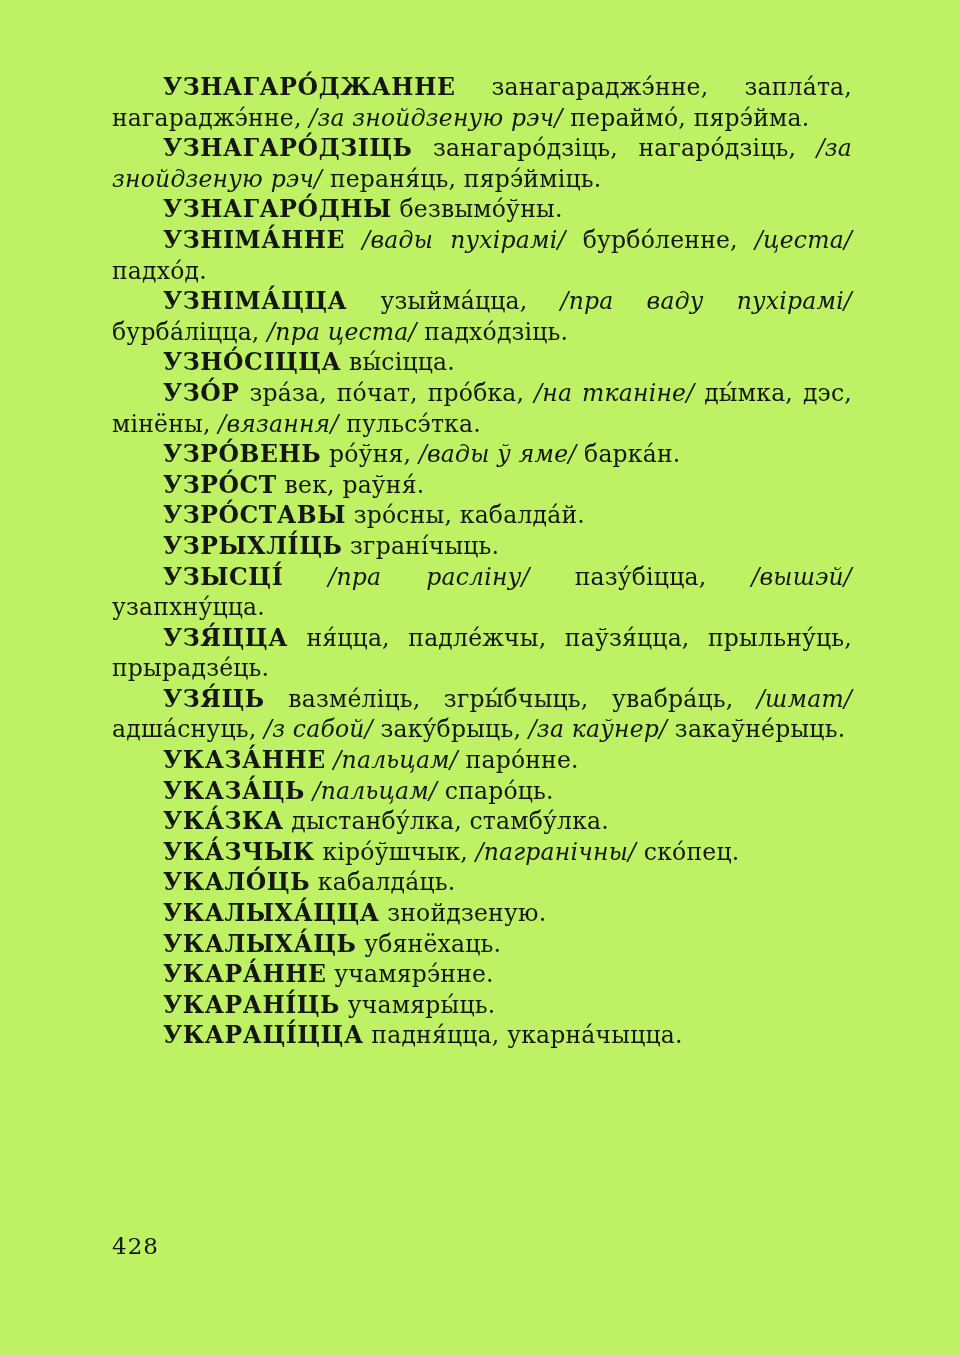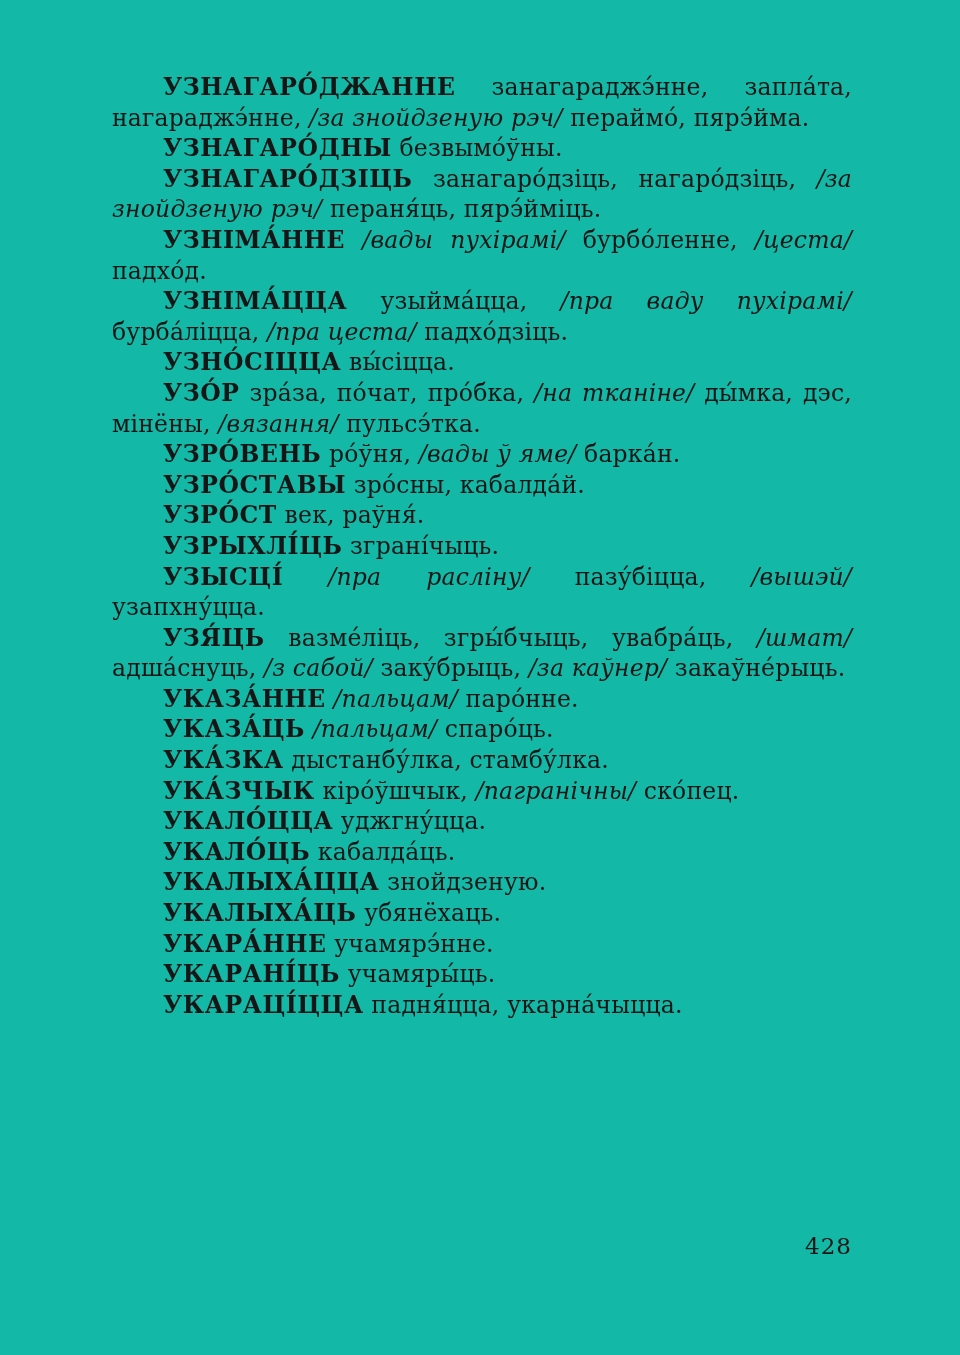--- a/index.html
+++ b/index.html
@@ -11,21 +11,21 @@
     position: relative;
     width: 960px;
     height: 1355px;
     font-family: "DejaVu Serif", serif;
     color: #161616;
     overflow: hidden;
   }
   .page {
     position: absolute;
     inset: 0;
-    background: #14b8a6;
+    background: #bef264;
   }
   .page-text {
     position: absolute;
     left: 112px;
     top: 72px;
     width: 740px;
     text-align: justify;
     font-size: 23.5px;
     line-height: 30.6px;
     letter-spacing: 0.2px;
@@ -40,48 +40,48 @@
     letter-spacing: 0.6px;
   }
   .ital {
     font-style: italic;
   }
   .page-number {
     position: absolute;
     top: 1233px;
     left: 112px;
     width: 740px;
-    text-align: right;
+    text-align: left;
     font-size: 23px;
     letter-spacing: 1px;
   }
 </style>
 </head>
 <body>
 
 <div class="page">
   <div class="page-text">
       <p class="entry"><span class="headword">УЗНАГАРО́ДЖАННЕ</span><span class="def"> занагараджэ́нне, запла́та, нагараджэ́нне, </span><span class="ital">/за знойдзеную рэч/</span><span class="def"> пераймо́, пярэ́йма.</span></p>
+      <p class="entry"><span class="headword">УЗНАГАРО́ДЗІЦЬ</span><span class="def"> занагаро́дзіць, нагаро́дзіць, </span><span class="ital">/за знойдзеную рэч/</span><span class="def"> пераня́ць, пярэ́йміць.</span></p>
       <p class="entry"><span class="headword">УЗНАГАРО́ДНЫ</span><span class="def"> безвымо́ўны.</span></p>
-      <p class="entry"><span class="headword">УЗНАГАРО́ДЗІЦЬ</span><span class="def"> занагаро́дзіць, нагаро́дзіць, </span><span class="ital">/за знойдзеную рэч/</span><span class="def"> пераня́ць, пярэ́йміць.</span></p>
       <p class="entry"><span class="headword">УЗНІМА́ННЕ</span><span class="def"> </span><span class="ital">/вады пухірамі/</span><span class="def"> бурбо́ленне, </span><span class="ital">/цеста/</span><span class="def"> падхо́д.</span></p>
       <p class="entry"><span class="headword">УЗНІМА́ЦЦА</span><span class="def"> узыйма́цца, </span><span class="ital">/пра ваду пухірамі/</span><span class="def"> бурба́ліцца, </span><span class="ital">/пра цеста/</span><span class="def"> падхо́дзіць.</span></p>
       <p class="entry"><span class="headword">УЗНО́СІЦЦА</span><span class="def"> вы́сіцца.</span></p>
       <p class="entry"><span class="headword">УЗО́Р</span><span class="def"> зра́за, по́чат, про́бка, </span><span class="ital">/на тканіне/</span><span class="def"> ды́мка, дэс, мінёны, </span><span class="ital">/вязання/</span><span class="def"> пульсэ́тка.</span></p>
       <p class="entry"><span class="headword">УЗРО́ВЕНЬ</span><span class="def"> ро́ўня, </span><span class="ital">/вады ў яме/</span><span class="def"> барка́н.</span></p>
+      <p class="entry"><span class="headword">УЗРО́СТ</span><span class="def"> век, раўня́.</span></p>
       <p class="entry"><span class="headword">УЗРО́СТАВЫ</span><span class="def"> зро́сны, кабалда́й.</span></p>
-      <p class="entry"><span class="headword">УЗРО́СТ</span><span class="def"> век, раўня́.</span></p>
       <p class="entry"><span class="headword">УЗРЫХЛІ́ЦЬ</span><span class="def"> зграні́чыць.</span></p>
       <p class="entry"><span class="headword">УЗЫСЦІ́</span><span class="def"> </span><span class="ital">/пра расліну/</span><span class="def"> пазу́біцца, </span><span class="ital">/вышэй/</span><span class="def"> узапхну́цца.</span></p>
+      <p class="entry"><span class="headword">УЗЯ́ЦЦА</span><span class="def"> ня́цца, падле́жчы, паўзя́цца, прыльну́ць, прырадзе́ць.</span></p>
       <p class="entry"><span class="headword">УЗЯ́ЦЬ</span><span class="def"> вазме́ліць, згры́бчыць, увабра́ць, </span><span class="ital">/шмат/</span><span class="def"> адша́снуць, </span><span class="ital">/з сабой/</span><span class="def"> заку́брыць, </span><span class="ital">/за каўнер/</span><span class="def"> закаўне́рыць.</span></p>
       <p class="entry"><span class="headword">УКАЗА́ННЕ</span><span class="def"> </span><span class="ital">/пальцам/</span><span class="def"> паро́нне.</span></p>
       <p class="entry"><span class="headword">УКАЗА́ЦЬ</span><span class="def"> </span><span class="ital">/пальцам/</span><span class="def"> спаро́ць.</span></p>
       <p class="entry"><span class="headword">УКА́ЗКА</span><span class="def"> дыстанбу́лка, стамбу́лка.</span></p>
       <p class="entry"><span class="headword">УКА́ЗЧЫК</span><span class="def"> кіро́ўшчык, </span><span class="ital">/пагранічны/</span><span class="def"> ско́пец.</span></p>
-      <p class="entry"><span class="headword">УКАЛО́ЦЦА</span><span class="def"> уджгну́цца.</span></p>
       <p class="entry"><span class="headword">УКАЛО́ЦЬ</span><span class="def"> кабалда́ць.</span></p>
       <p class="entry"><span class="headword">УКАЛЫХА́ЦЦА</span><span class="def"> знойдзеную.</span></p>
       <p class="entry"><span class="headword">УКАЛЫХА́ЦЬ</span><span class="def"> убянёхаць.</span></p>
       <p class="entry"><span class="headword">УКАРА́ННЕ</span><span class="def"> учамярэ́нне.</span></p>
       <p class="entry"><span class="headword">УКАРАНІ́ЦЬ</span><span class="def"> учамяры́ць.</span></p>
       <p class="entry"><span class="headword">УКАРАЦІ́ЦЦА</span><span class="def"> падня́цца, укарна́чыцца.</span></p>
     </div>
   <div class="page-number">428</div>
 </div>
 

